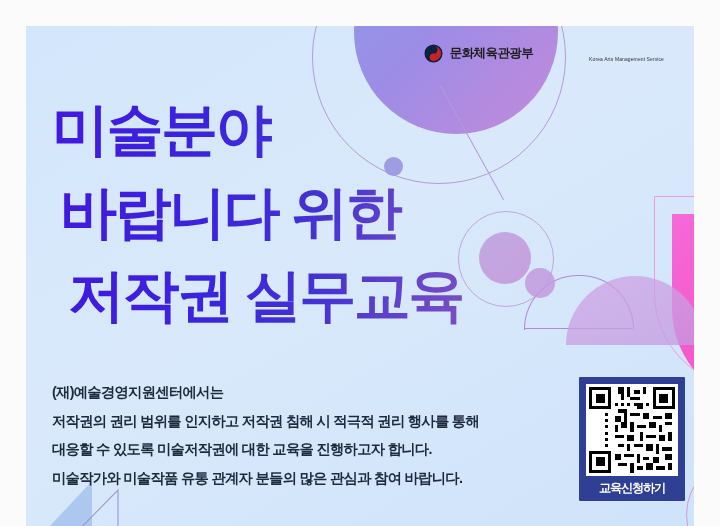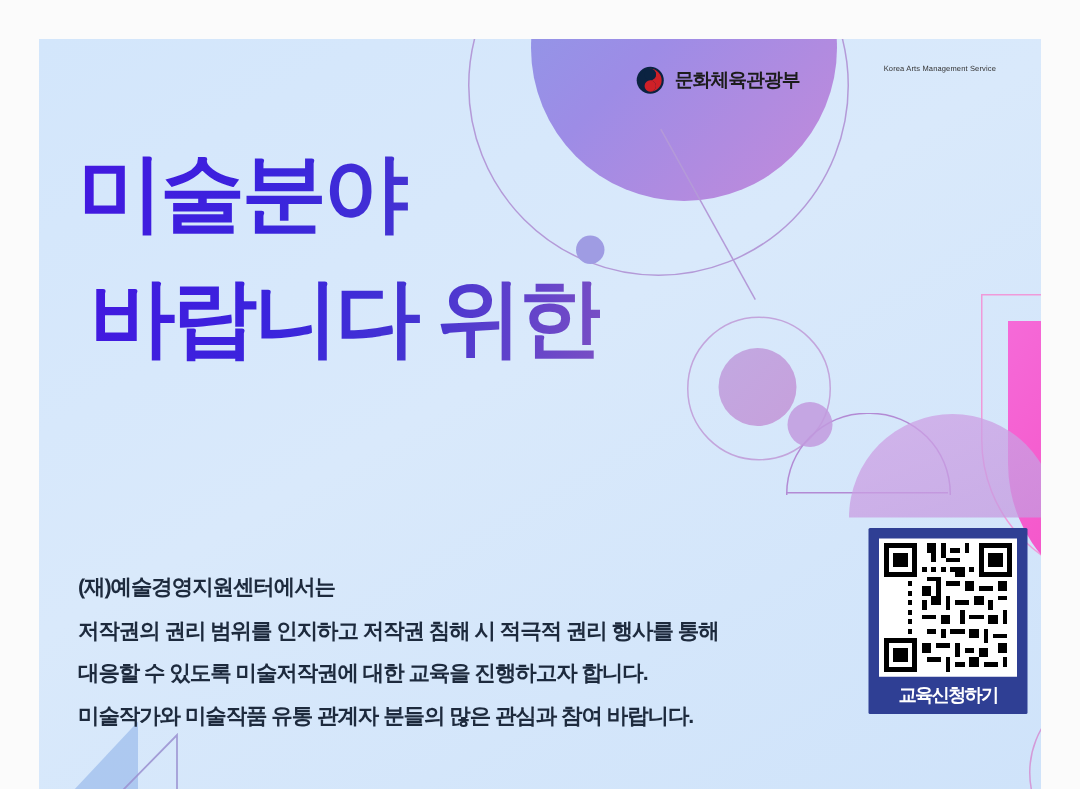--- a/index.html
+++ b/index.html
@@ -130,21 +130,21 @@
   }
   .tri-out-svg{
     position:absolute;
     left:36px;top:462px;
   }
 
   
   .logos{
     position:absolute;
     right:30px;top:18px;
-    display:flex;align-items:flex-start;gap:34px;
+    display:flex;align-items:flex-end;gap:34px;
   }
   .logo{display:flex;align-items:center;gap:7px;}
   .logo-text{
     font-size:12.5px;font-weight:700;color:#1c1c1c;letter-spacing:-.6px;white-space:nowrap;
   }
   .kams{display:flex;flex-direction:column;align-items:flex-start;line-height:1;}
   .kams-en{
     font-size:5px;color:#333;letter-spacing:.1px;margin-left:22px;margin-bottom:1px;white-space:nowrap;
   }
   .kams-row{display:flex;align-items:flex-end;}
@@ -182,21 +182,21 @@
     font-weight:700;
     color:#1d2a3d;
     letter-spacing:-.7px;
     line-height:2.0;
     white-space:nowrap;
   }
 
   
   .qr-block{
     position:absolute;
-    left:553px;top:326px;
+    left:553px;top:351px;
     width:106px;
     background:#2f3f94;
     padding:7px 7px 5px 7px;
     box-sizing:border-box;
     border-radius:1px;
   }
   .qr-img{
     width:92px;height:92px;
     background:#fff;
     display:block;
@@ -258,20 +258,21 @@
       </div>
 
       <div class="logo kams">
         <span class="kams-en">Korea Arts Management Service</span>
       </div>
     </div>
 
     <div class="title">
       <div class="title-line l1">미술분야</div>
       <div class="title-line l2">바랍니다 위한</div>
+      <div class="title-line l3">저작권 실무교육</div>
     </div>
 
     <div class="body-copy">
       <div class="body-line">(재)예술경영지원센터에서는</div>
       <div class="body-line">저작권의 권리 범위를 인지하고 저작권 침해 시 적극적 권리 행사를 통해</div>
       <div class="body-line">대응할 수 있도록 미술저작권에 대한 교육을 진행하고자 합니다.</div>
       <div class="body-line">미술작가와 미술작품 유통 관계자 분들의 많은 관심과 참여 바랍니다.</div>
     </div>
 
     <div class="qr-block">

